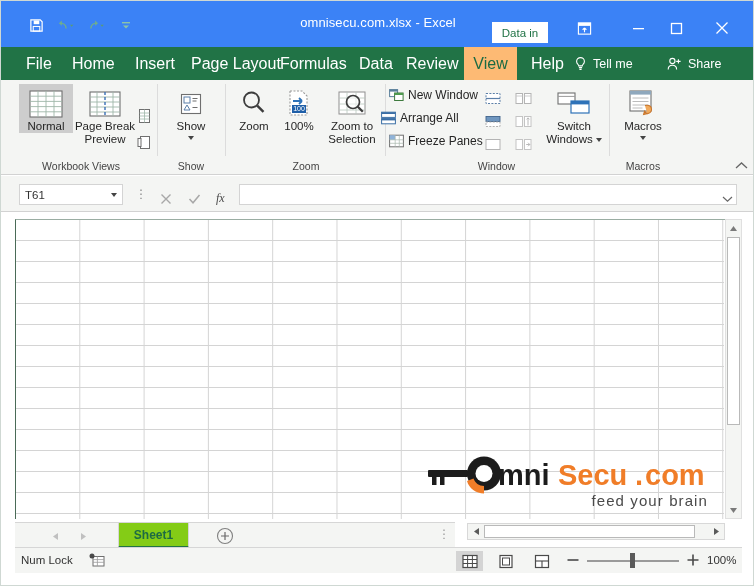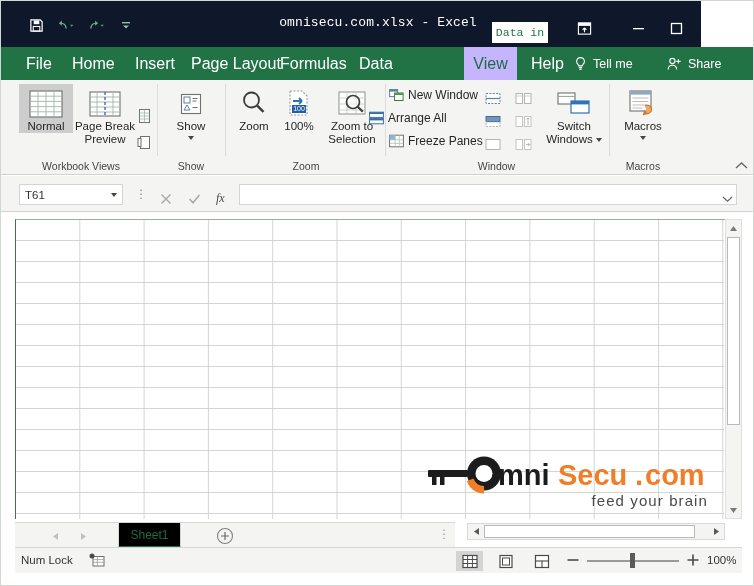--- a/index.html
+++ b/index.html
@@ -11,23 +11,22 @@
   #app {
     position: relative;
     width: 754px; height: 586px;
     overflow: hidden;
     background: #ffffff;
     border: 1px solid #cfd8d3;
   }
 
   
   .titlebar {
-    position: absolute; left: 0; top: 0; width: 700px; height: 46px;
-    background: #0f172a;
-    font-family: Liberation Mono, monospace;
+    position: absolute; left: 0; top: 0; width: 754px; height: 46px;
+    background: #3b82f6;
   }
   .qat {
     position: absolute; left: 22px; top: 13px;
     display: flex; align-items: center; gap: 4px;
   }
   .qat-btn {
     width: 26px; height: 22px;
     display: flex; align-items: center; justify-content: center;
     cursor: pointer;
   }
@@ -64,21 +63,21 @@
   }
   .tab {
     position: absolute; top: 0; height: 33px;
     display: flex; align-items: center; justify-content: center;
     color: #ffffff; font-size: 16px;
     padding: 0 9px;
     cursor: pointer;
     white-space: nowrap;
   }
   .tab.active {
-    background: #c4b5fd; color: #1d6b43;
+    background: #fdba74; color: #1d6b43;
   }
   .tellme, .share {
     position: absolute; top: 0; height: 33px;
     display: flex; align-items: center; gap: 5px;
     color: #ffffff; font-size: 12.5px;
     cursor: pointer;
     white-space: nowrap;
   }
   .tellme { left: 572px; }
   .share  { left: 665px; }
@@ -235,26 +234,26 @@
     background: #f4f5f3;
     border-top: 1px solid #d6d6d6;
   }
   .nav-arrow {
     position: absolute; top: 4px; width: 20px; height: 18px;
     display: flex; align-items: center; justify-content: center;
     cursor: pointer;
   }
   .sheet-tab {
     position: absolute; left: 103px; top: 0;
-    width: 63px; height: 25px;
-    background: #000000;
+    width: 71px; height: 25px;
+    background: #84cc16;
     border: 1px solid #d6d6d6; border-top: none;
     border-bottom: 2px solid #217346;
     display: flex; align-items: center; justify-content: center;
-    color: #1d6b43; font-size: 12px; font-weight: normal;
+    color: #1d6b43; font-size: 12px; font-weight: bold;
     cursor: pointer;
   }
   .addsheet {
     position: absolute; left: 200px; top: 3px;
     width: 20px; height: 20px;
     display: flex; align-items: center; justify-content: center;
     cursor: pointer;
   }
   .tab-dots {
     position: absolute; left: 437px; top: 527px;
@@ -367,20 +366,21 @@
     </div>
   </div>
 
   <div class="tabstrip">
     <div class="tab" style="left:16px;">File</div>
     <div class="tab" style="left:62px;">Home</div>
     <div class="tab" style="left:125px;">Insert</div>
     <div class="tab" style="left:181px;">Page Layout</div>
     <div class="tab" style="left:270px;">Formulas</div>
     <div class="tab" style="left:349px;">Data</div>
+    <div class="tab" style="left:396px;">Review</div>
     <div class="tab active" style="left:463px; width:53px; padding:0;">View</div>
     <div class="tab" style="left:521px;">Help</div>
 
     <div class="tellme">
       <span>
         <svg width="15" height="16" viewBox="0 0 15 16" style="display:block">
           <path d="M7.5 1.6c2.2 0 3.9 1.7 3.9 3.8 0 1.5-0.8 2.3-1.5 3.1-0.4 0.5-0.6 0.9-0.6 1.4H5.7c0-0.5-0.2-0.9-0.6-1.4C4.4 7.7 3.6 6.9 3.6 5.4c0-2.1 1.7-3.8 3.9-3.8z" fill="none" stroke="#ffffff" stroke-width="1.1"></path>
           <path d="M5.9 11.6h3.2M6.4 13.4h2.2" stroke="#ffffff" stroke-width="1.1" fill="none"></path>
         </svg>
       </span>
@@ -511,21 +511,21 @@
         <svg width="15" height="14" viewBox="0 0 15 14" style="display:block">
           <rect x="0.6" y="1.6" width="8" height="7" fill="#ffffff" stroke="#5a7f9a" stroke-width="1"></rect>
           <rect x="0.6" y="1.6" width="8" height="2" fill="#5a7f9a"></rect>
           <rect x="5.6" y="5" width="8.5" height="7.5" fill="#ffffff" stroke="#3d7a3d" stroke-width="1"></rect>
           <rect x="5.6" y="5" width="8.5" height="2" fill="#4e9a4e"></rect>
         </svg>
       </span>
       <span>New Window</span>
     </div>
 
-    <div class="rb-small" style="left:368px; top:31px;">
+    <div class="rb-small" style="left:380px; top:31px;">
       <span>
         <svg width="15" height="14" viewBox="0 0 15 14" style="display:block">
           <rect x="0.6" y="1.2" width="13.8" height="5.2" fill="#ffffff" stroke="#3a6ea5" stroke-width="1"></rect>
           <rect x="0.6" y="1.2" width="13.8" height="1.8" fill="#3a6ea5"></rect>
           <rect x="0.6" y="7.6" width="13.8" height="5.2" fill="#ffffff" stroke="#3a6ea5" stroke-width="1"></rect>
           <rect x="0.6" y="7.6" width="13.8" height="1.8" fill="#3a6ea5"></rect>
         </svg>
       </span>
       <span>Arrange All</span>
     </div>

